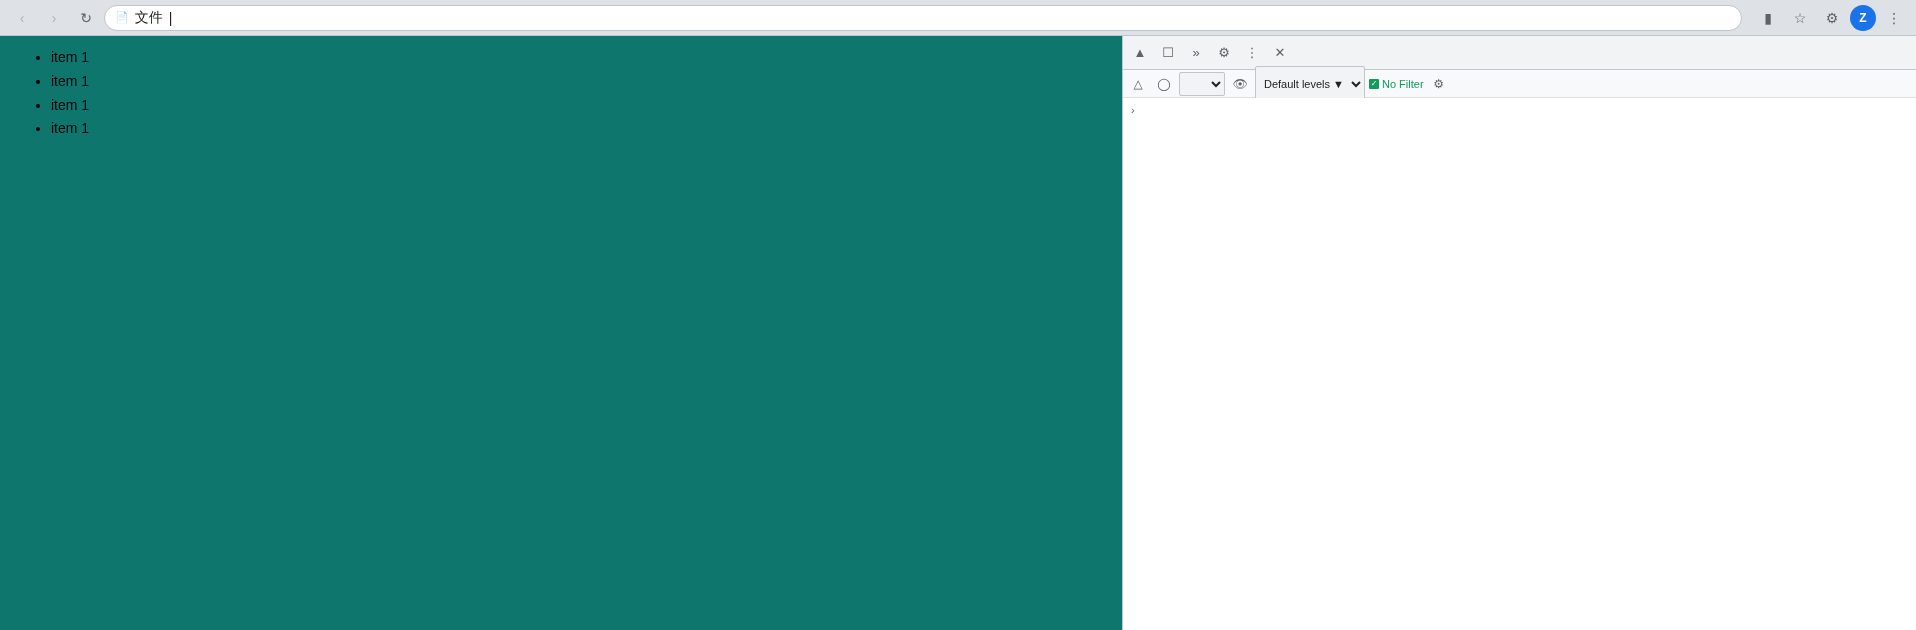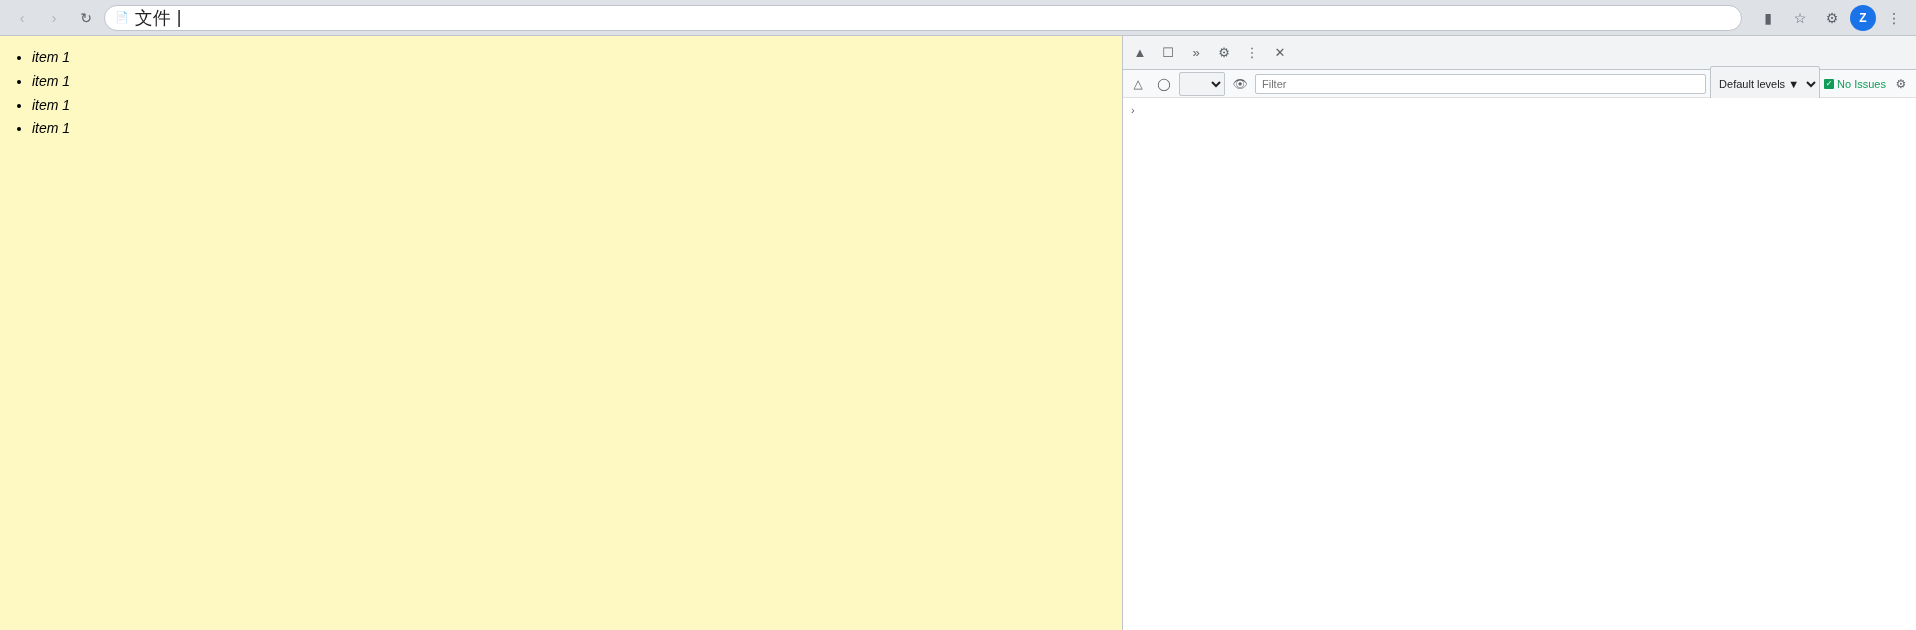--- a/index.html
+++ b/index.html
@@ -53,21 +53,21 @@
       font-size: 12px;
       color: #202124;
     }
 
     .address-icon {
       color: #5f6368;
       font-size: 11px;
     }
 
     .address-text {
-      font-size: 18px;
+      font-size: 14px;
       color: #202124;
     }
 
     .topbar-right {
       display: flex;
       align-items: center;
       gap: 4px;
       margin-left: 8px;
     }
 
@@ -104,24 +104,23 @@
       flex: 1;
       display: flex;
       flex-direction: row;
       overflow: hidden;
     }
 
     
     .webpage-area {
       width: 1122px;
       height: 100%;
-      background: #fef9c3;
-      padding: 10px 12px;
+      background: #0f766e;
+      padding: 10px 31px;
       overflow-y: auto;
-      font-style: italic;
     }
 
     .webpage-area ul {
       list-style: disc;
       padding-left: 20px;
       font-size: 14px;
       line-height: 1.7;
       color: #000;
     }
 
@@ -356,27 +355,26 @@
         </div>
       </div>
 
       <div class="console-toolbar">
         <button class="console-toolbar-btn" title="Clear console">△</button>
         <button class="console-toolbar-btn" title="Preserve log">◯</button>
         <select class="context-select">
           <option>top</option>
         </select>
         <button class="eye-icon-btn" title="Toggle eye">👁</button>
-        <input class="filter-input" type="text" placeholder="Filter" style="">
         <select class="log-levels-select">
           <option>Default levels ▼</option>
         </select>
         <div class="no-issues-badge">
           <span class="no-issues-checkbox">✓</span>
-          <span>No Issues</span>
+          <span>No Filter</span>
         </div>
         <button class="console-toolbar-btn settings-icon-sm" title="Console settings">⚙</button>
       </div>
 
       <div class="console-body">
         <div class="console-prompt-row">
           <span class="console-chevron">›</span>
         </div>
       </div>
 

